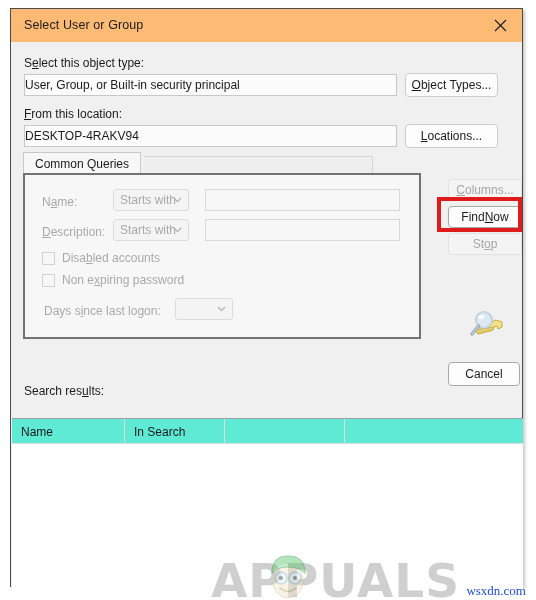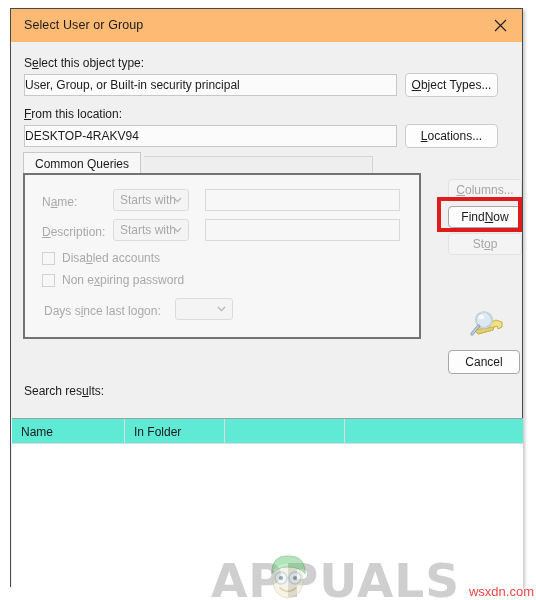--- a/index.html
+++ b/index.html
@@ -298,25 +298,25 @@
     position: absolute;
     left: 48px;
     top: 0px;
     width: 58px;
     height: 58px;
     opacity: 0.45;
   }
 
   #sitestamp {
     position: absolute;
-    right: 2px;
+    right: 10px;
     bottom: 1px;
     font-size: 13px;
-    color: #ef4444;
-    font-family: Liberation Sans, sans-serif;
+    color: #1d4ed8;
+    font-family: Liberation Serif, serif;
     white-space: nowrap;
   }
 </style>
 </head>
 <body>
 
 <div id="dialog">
 
   <div id="titlebar">
     <div id="title-text">Select User or Group</div>
@@ -423,28 +423,28 @@
 
         <circle cx="18" cy="12" r="8" fill="#dce9f2" stroke="#9fb4c4" stroke-width="1.6"></circle>
         <circle cx="18" cy="12" r="8" fill="none" stroke="#ffffff" stroke-width="0.7" opacity="0.8"></circle>
         <ellipse cx="15" cy="9" rx="3.2" ry="2.2" fill="#ffffff" opacity="0.75"></ellipse>
 
         <line x1="12.5" y1="18" x2="6" y2="26" stroke="#8fa3b2" stroke-width="3.2" stroke-linecap="round"></line>
         <line x1="12.5" y1="18" x2="6" y2="26" stroke="#c3d2dc" stroke-width="1.3" stroke-linecap="round"></line>
       </svg>
     </div>
 
-    <div class="btn" style="left:437px; top:308px; width:72px; height:24px; border-color:#a8a8a8;">Cancel</div>
+    <div class="btn" style="left:437px; top:320px; width:72px; height:24px; border-color:#a8a8a8;">Cancel</div>
 
     <div class="lbl" style="left:13px; top:342px;"><span>Search res</span><span class="acc">u</span><span>lts:</span></div>
 
     <div id="results-list">
       <div id="results-header">
         <div class="col-head" style="left:0px; width:113px;">Name</div>
-        <div class="col-head" style="left:113px; width:100px;">In Folder</div>
+        <div class="col-head" style="left:113px; width:100px;">In Search</div>
         <div class="col-head" style="left:213px; width:120px;"></div>
       </div>
     </div>
 
     <div id="watermark">
       <div id="wm-text">APPUALS</div>
       <div id="wm-mascot">
         <svg width="58" height="58" viewBox="0 0 58 58">
 
           <ellipse cx="29" cy="34" rx="15" ry="17" fill="#f2e6c8" stroke="#c9b98e" stroke-width="1"></ellipse>

